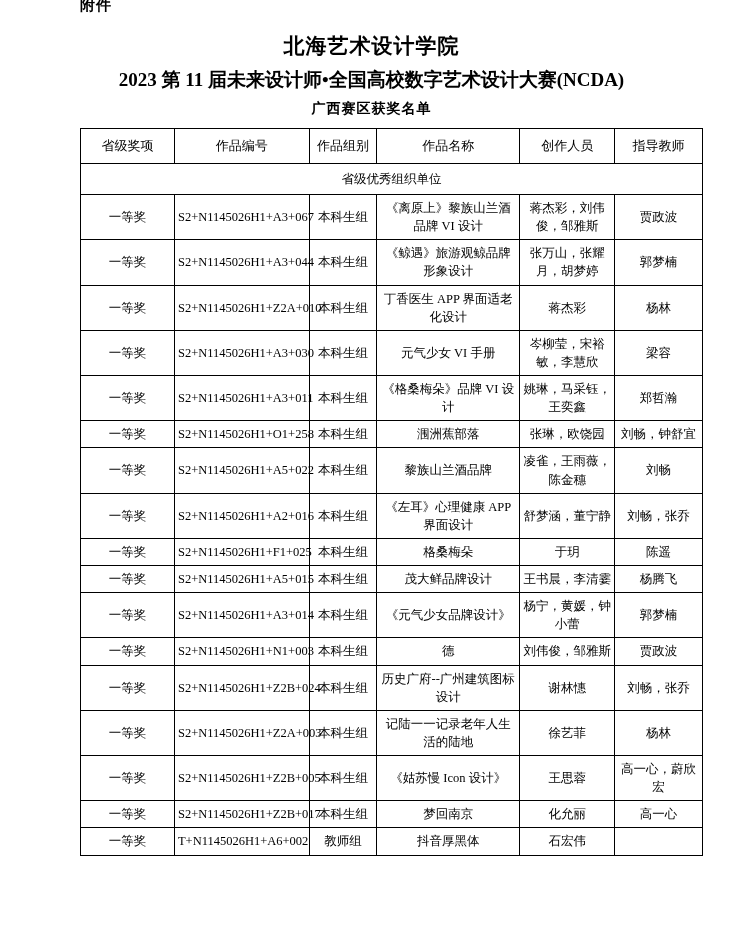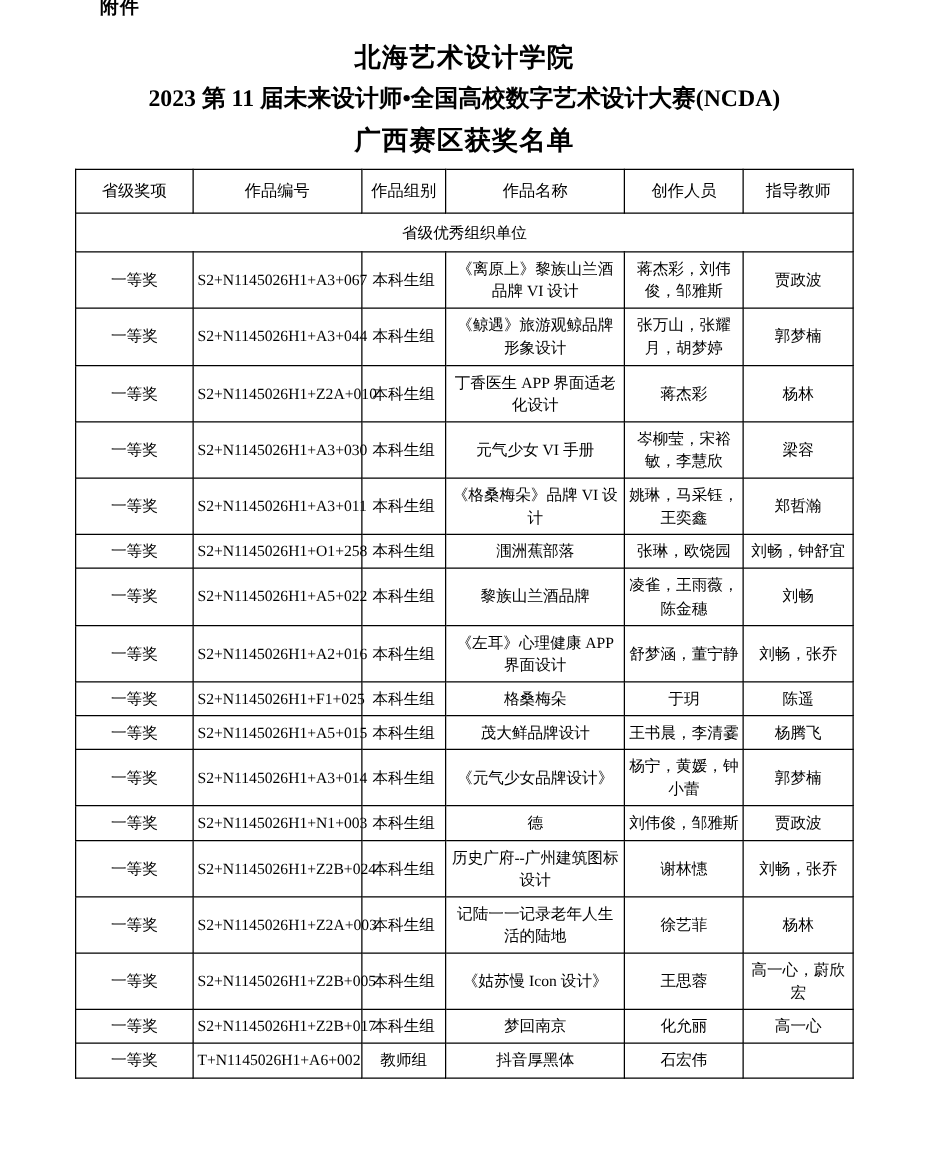--- a/index.html
+++ b/index.html
@@ -41,26 +41,26 @@
     letter-spacing: 1px;
     margin-bottom: 13px;
   }
   .title-2 {
     font-size: 19px;
     letter-spacing: 0px;
     margin-bottom: 13px;
     font-family: Liberation Serif, serif;
   }
   .title-3 {
-    font-size: 21px;
+    font-size: 14px;
     letter-spacing: 1px;
     margin-bottom: 12px;
   }
   .table-wrap {
-    padding: 0 60px 0 60px;
+    padding: 0 60px 0 80px;
   }
   table.award {
     border-collapse: collapse;
     width: 623px;
     table-layout: fixed;
     border: 1px solid #000;
   }
   table.award td, table.award th {
     border: 1px solid #000;
     padding: 4px 3px;

